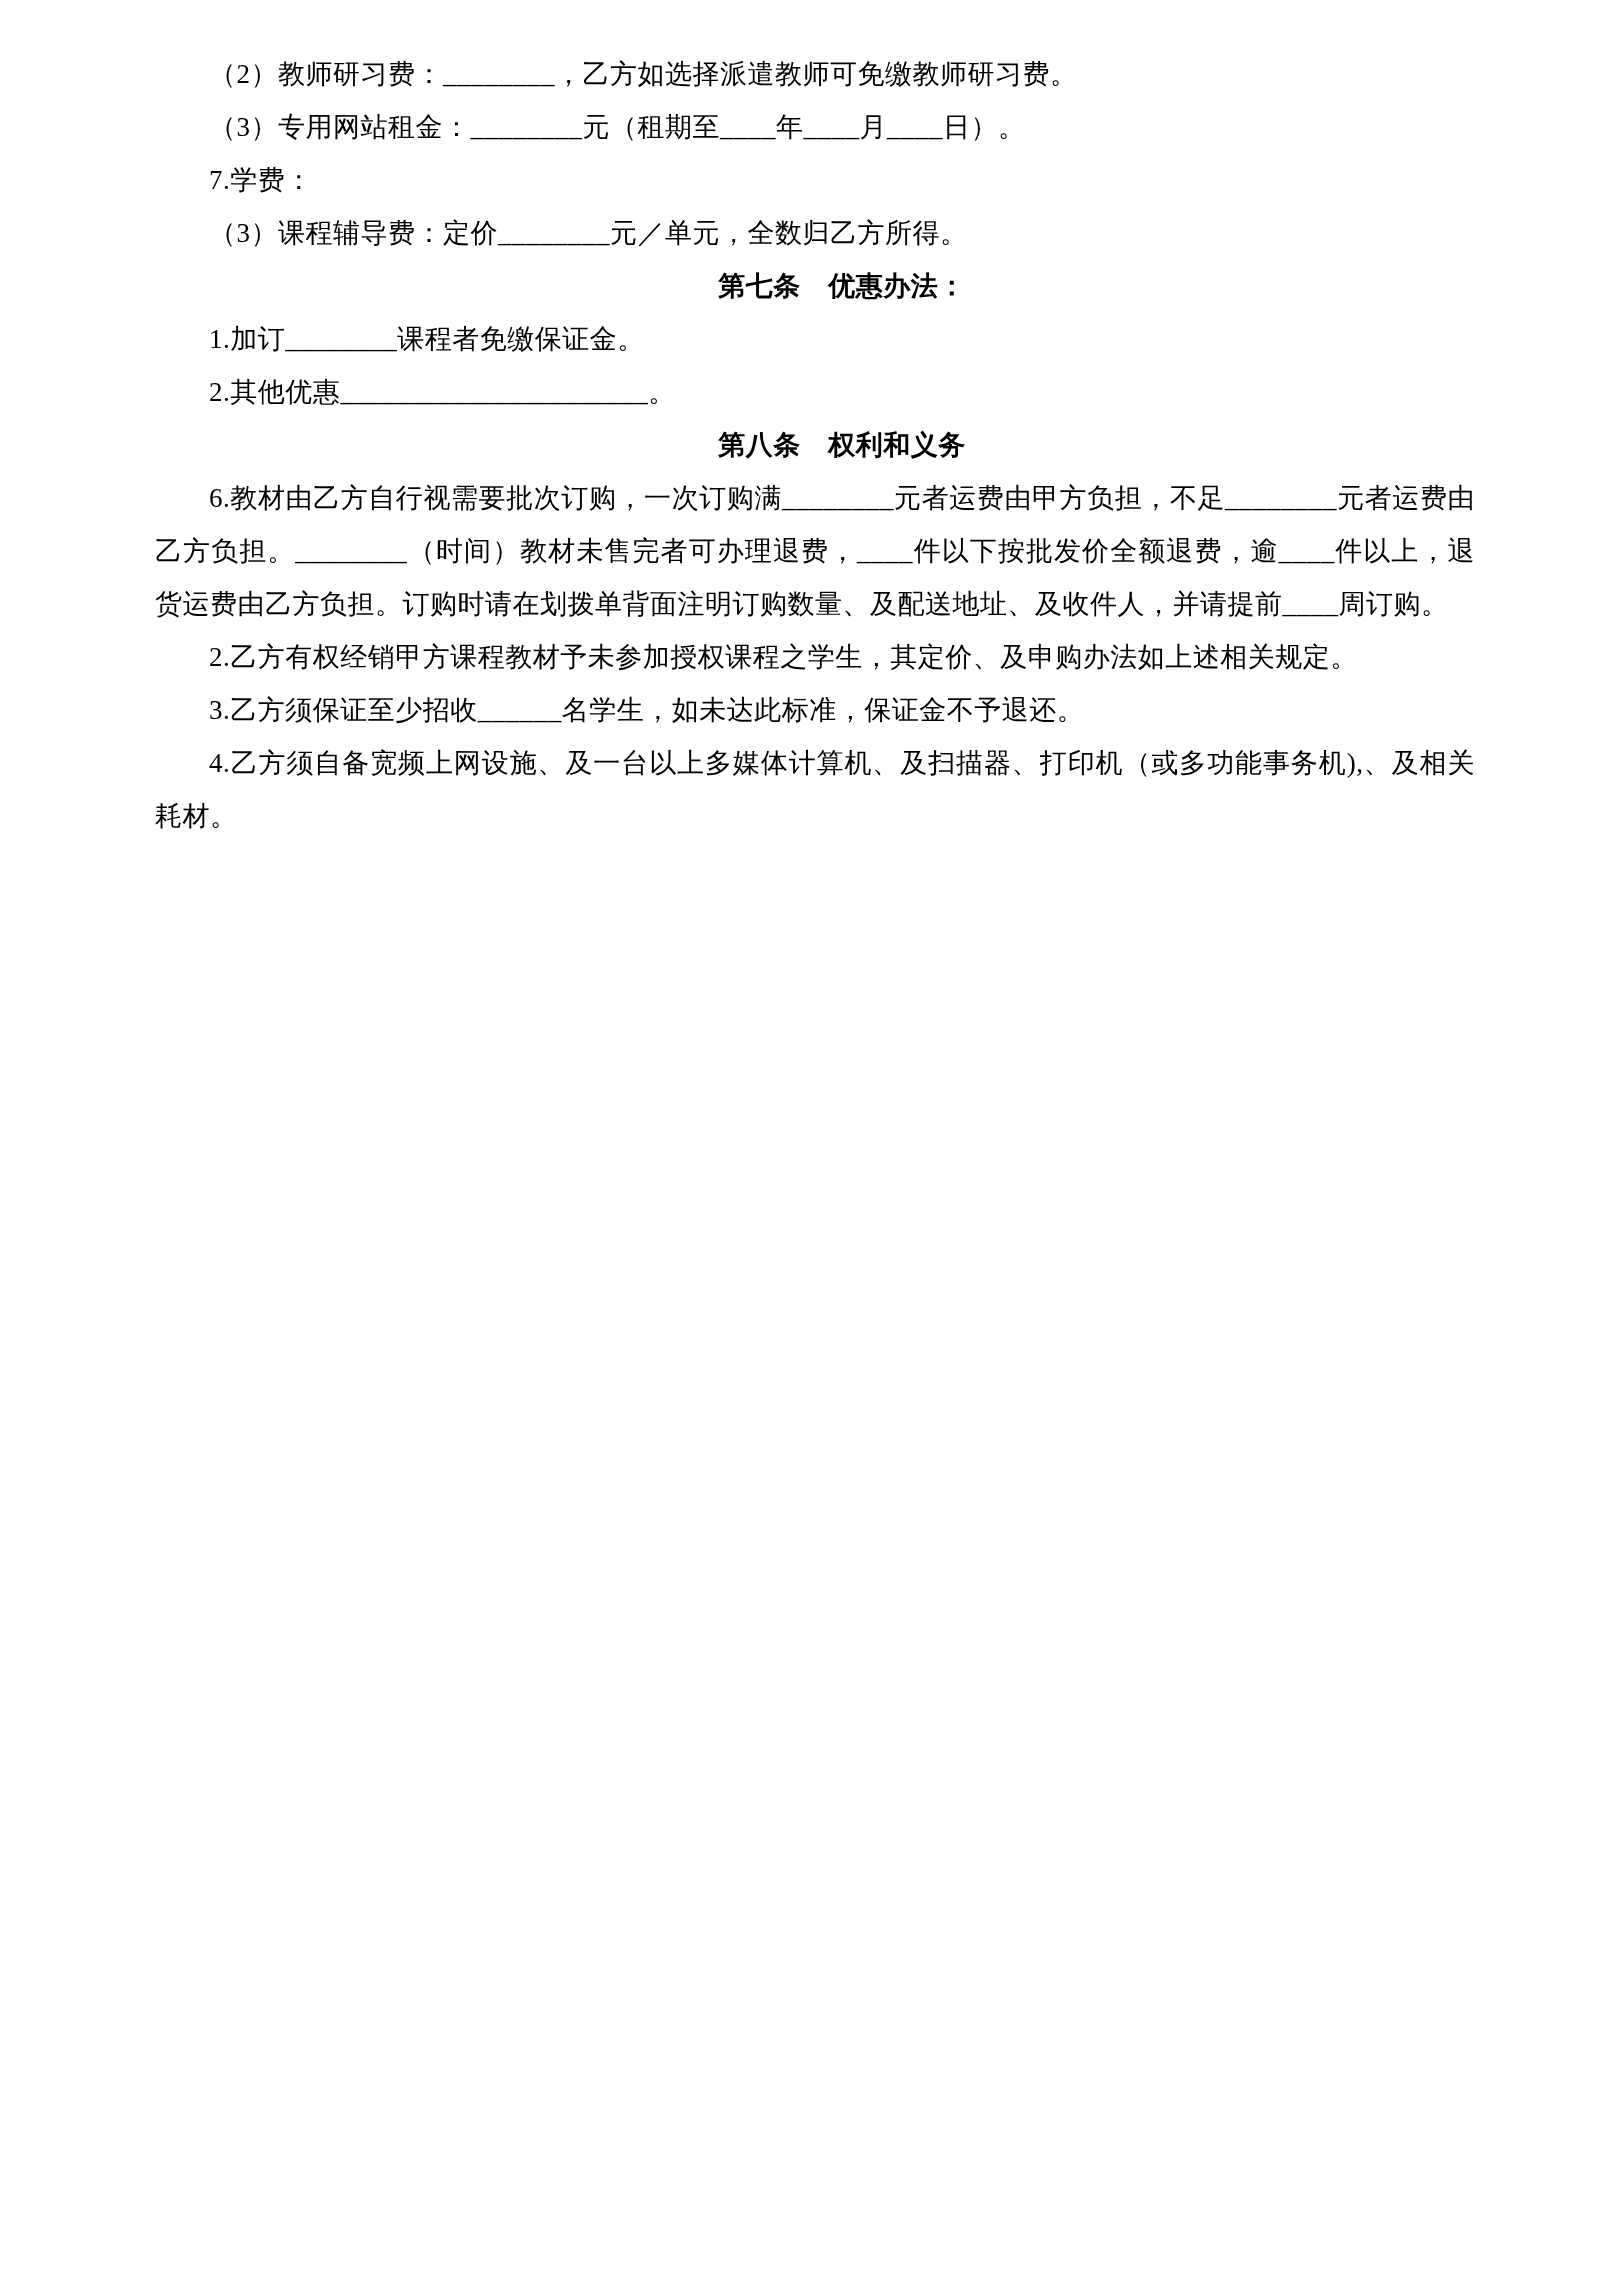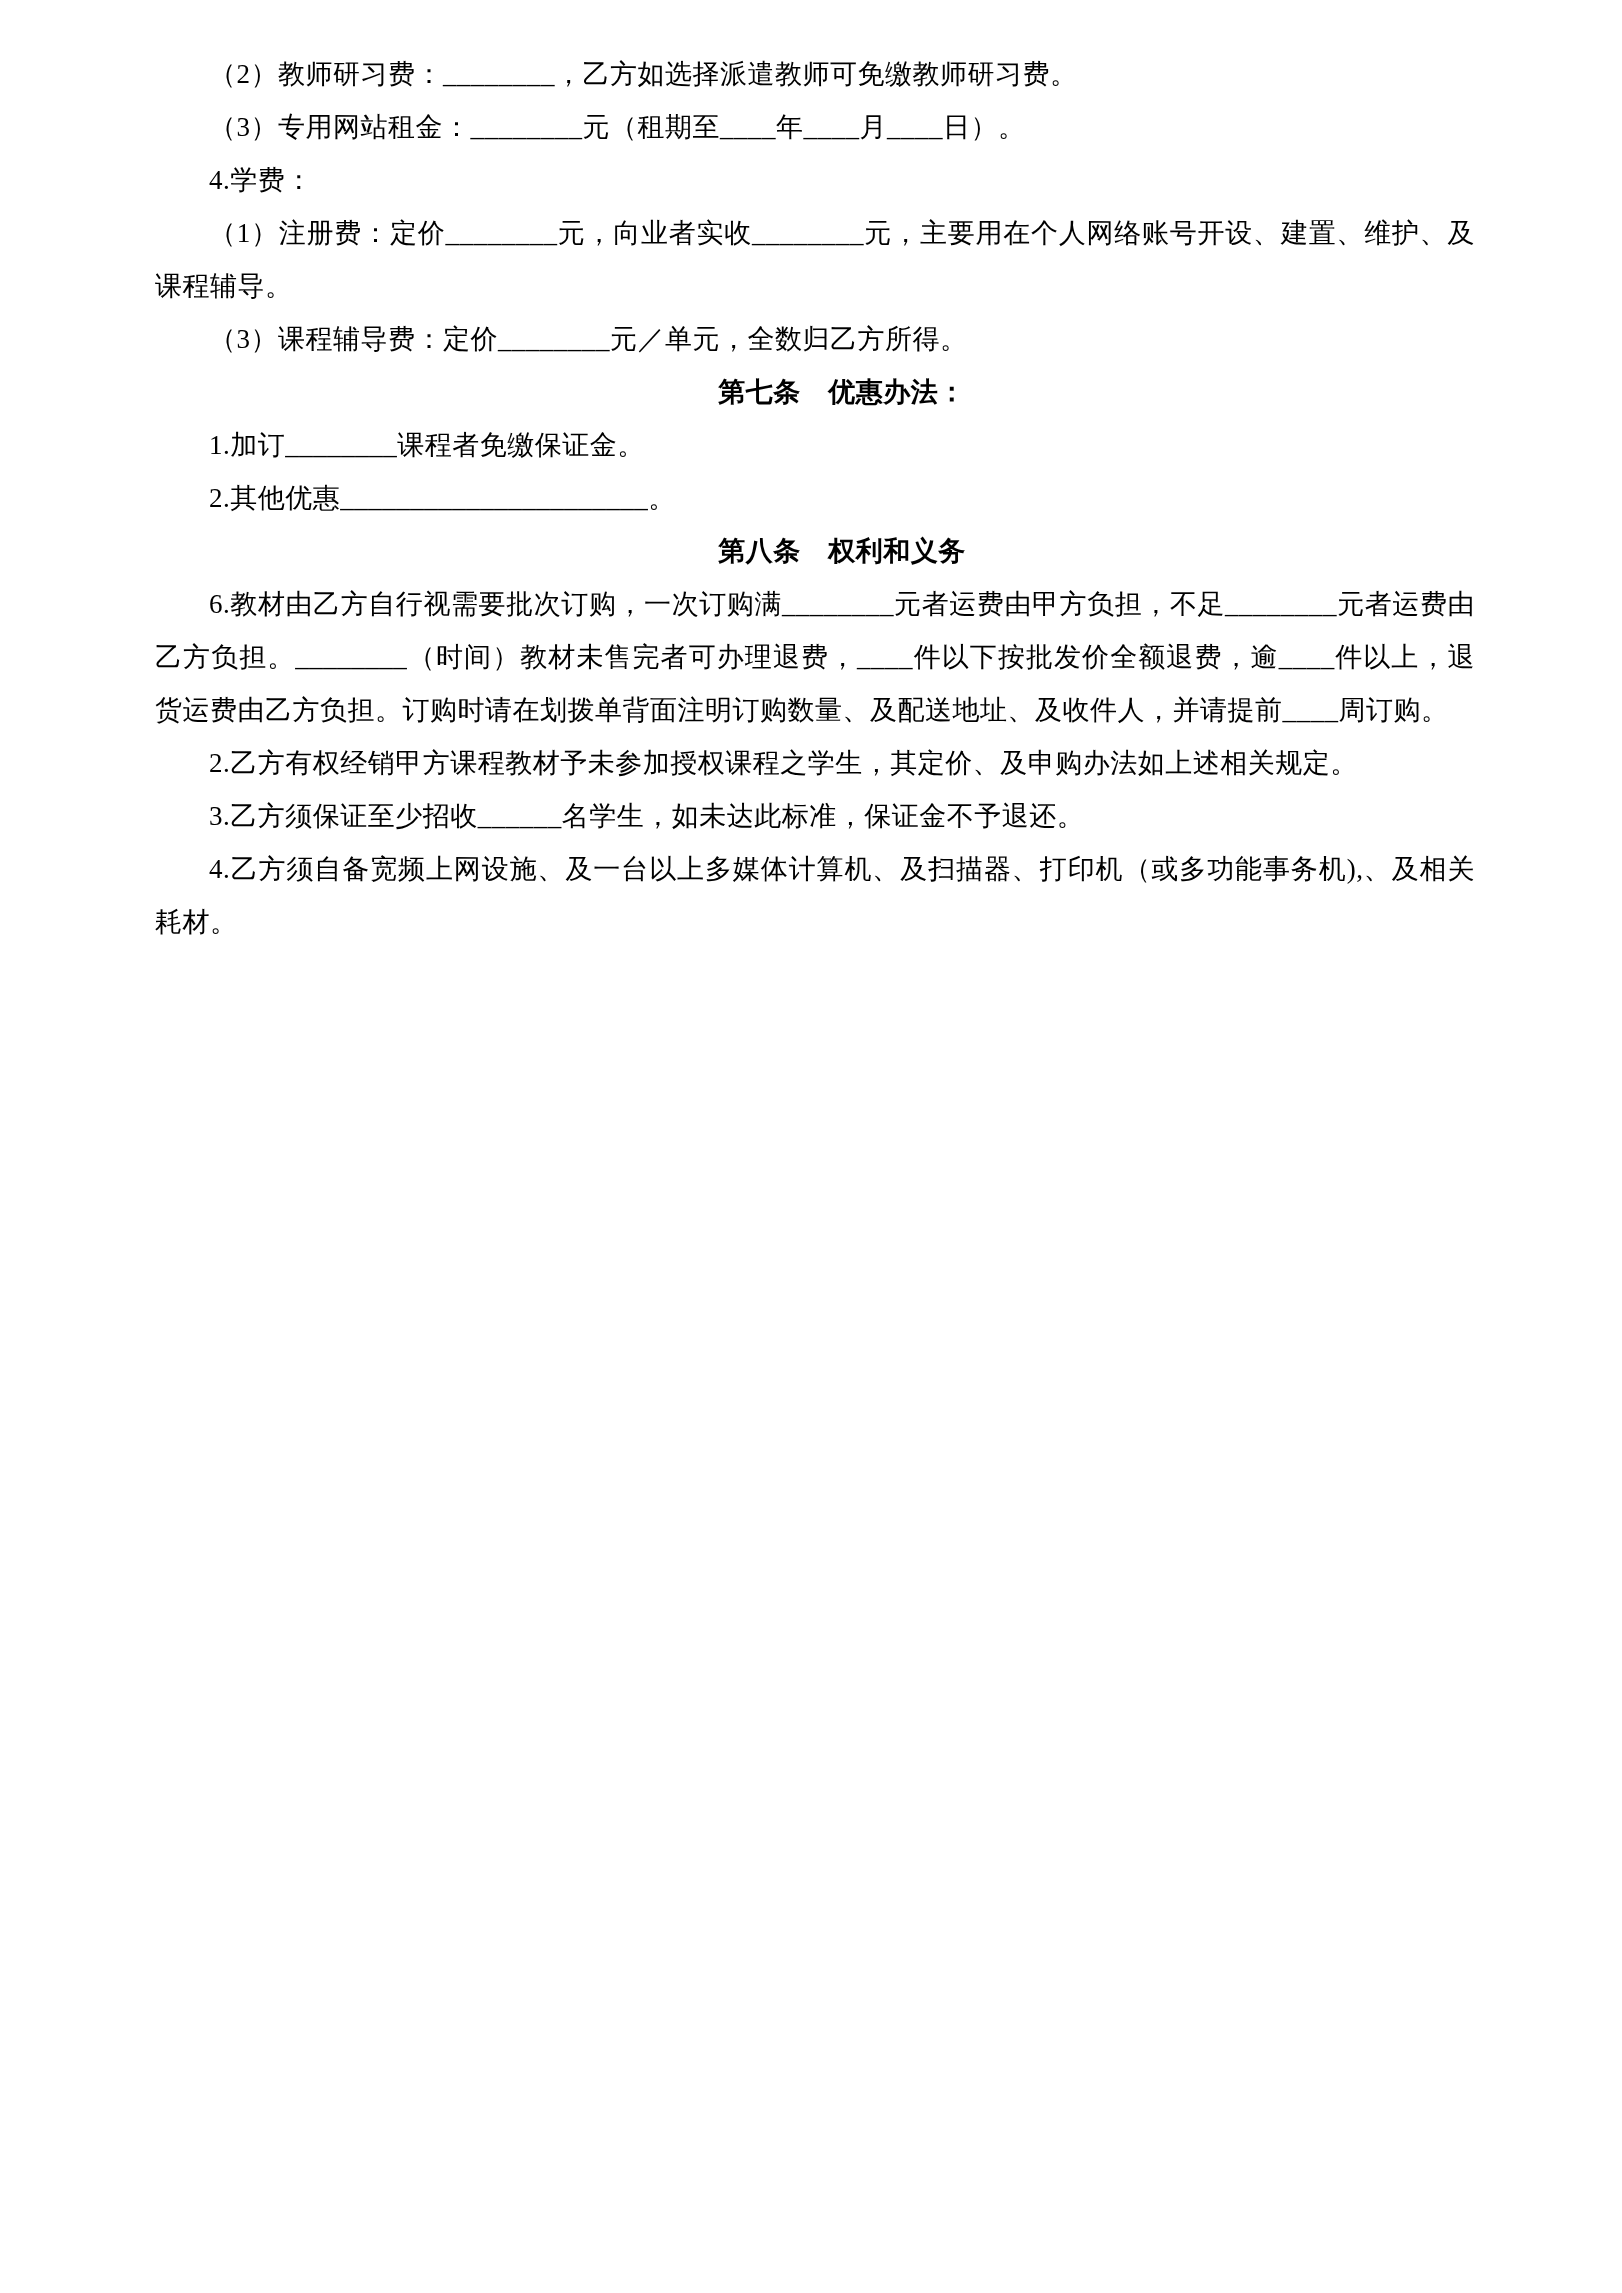--- a/index.html
+++ b/index.html
@@ -34,22 +34,21 @@
     text-align: center;
   }
 </style>
 </head>
 <body>
 
 <div class="page">
   <div class="doc-body">
     <p>（2）教师研习费：________，乙方如选择派遣教师可免缴教师研习费。</p>
     <p>（3）专用网站租金：________元（租期至____年____月____日）。</p>
-    <p>4.学费：</p>
-    <p>（1）注册费：定价________元，向业者实收________元，主要用在个人网络账号开设、建置、维护、及课程辅导。</p>
+    <p>7.学费：</p>
     <p>（3）课程辅导费：定价________元／单元，全数归乙方所得。</p>
     <p class="heading">第七条　优惠办法：</p>
     <p>1.加订________课程者免缴保证金。</p>
     <p>2.其他优惠______________________。</p>
     <p class="heading">第八条　权利和义务</p>
     <p>6.教材由乙方自行视需要批次订购，一次订购满________元者运费由甲方负担，不足________元者运费由乙方负担。________（时间）教材未售完者可办理退费，____件以下按批发价全额退费，逾____件以上，退货运费由乙方负担。订购时请在划拨单背面注明订购数量、及配送地址、及收件人，并请提前____周订购。</p>
     <p>2.乙方有权经销甲方课程教材予未参加授权课程之学生，其定价、及申购办法如上述相关规定。</p>
     <p>3.乙方须保证至少招收______名学生，如未达此标准，保证金不予退还。</p>
     <p>4.乙方须自备宽频上网设施、及一台以上多媒体计算机、及扫描器、打印机（或多功能事务机),、及相关耗材。</p>
   </div>

